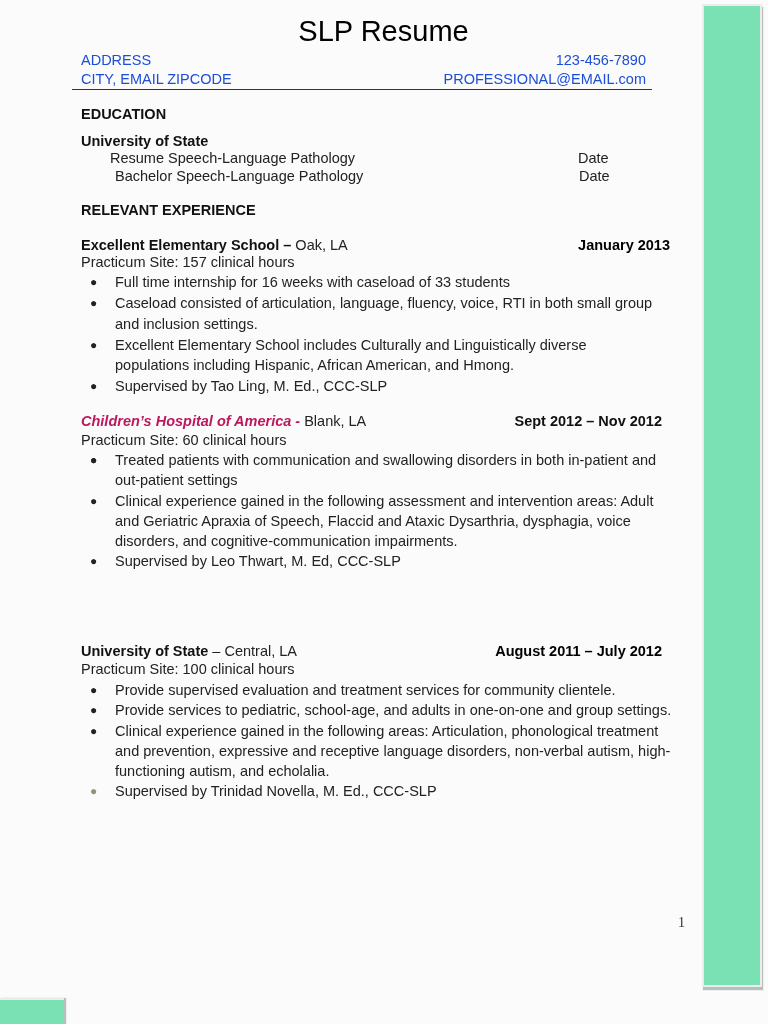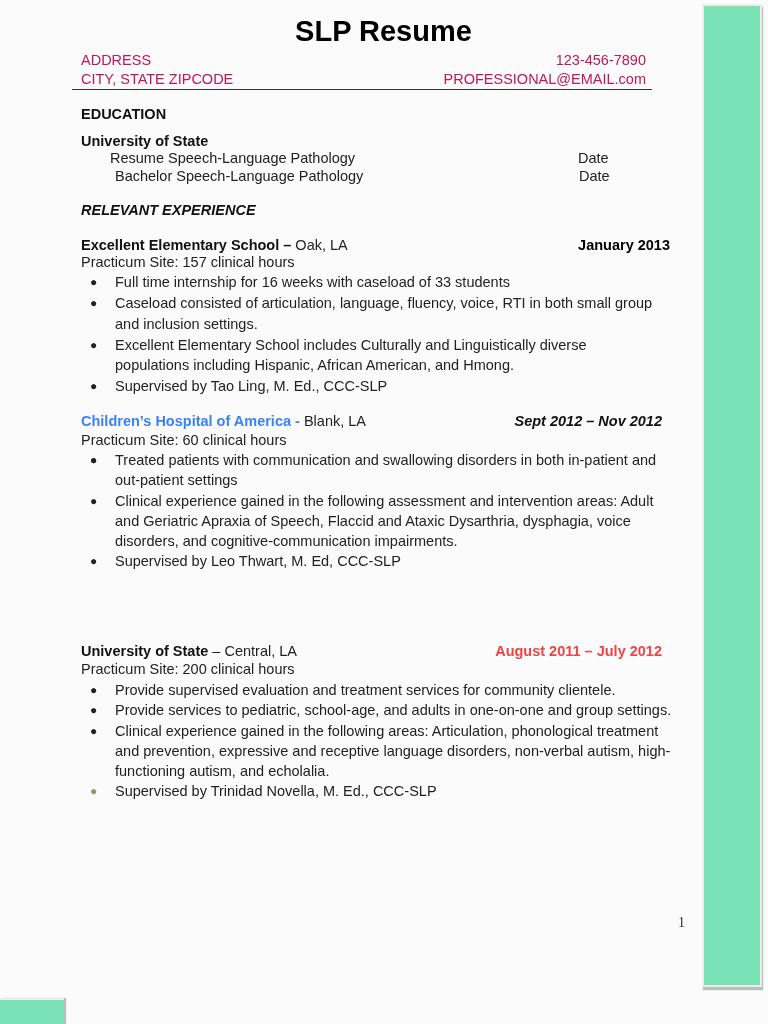--- a/index.html
+++ b/index.html
@@ -5,26 +5,26 @@
   html, body { margin: 0; padding: 0; }
   body {
     width: 768px; height: 1024px; position: relative; overflow: hidden;
     background: #fbfbfb;
     font-family: "Liberation Sans", sans-serif;
     color: #1a1a1a;
   }
   .page { position: absolute; left: 0; top: 0; width: 768px; height: 1024px; }
   .title {
     position: absolute; left: 0; width: 768px; top: 15px;
-    text-align: center; font-size: 29px; font-weight: bold; color: #000;
+    text-align: center; font-size: 29px; font-weight: normal; color: #000;
     letter-spacing: 0px;
     padding-right: 0px;
   }
   .title span { display: inline-block; margin-left: -1px; }
-  .contact { position: absolute; font-size: 14.5px; color: #be185d; }
+  .contact { position: absolute; font-size: 14.5px; color: #1d4ed8; }
   .rule { position: absolute; left: 72px; width: 580px; top: 89px; height: 0; border-top: 1.5px solid #333; }
   .abs { position: absolute; white-space: nowrap; }
   .h-section { font-weight: bold; font-size: 14.5px; color: #111; }
   .bold { font-weight: bold; }
   .t { font-size: 14.5px; color: #222; }
   ul.bullets { position: absolute; margin: 0; padding: 0; list-style: none; width: 580px; }
   ul.bullets li { position: relative; padding-left: 34px; font-size: 14.5px; line-height: 20.3px; color: #222; }
   ul.bullets li .dot { position: absolute; left: 9px; top: 0; font-size: 12px; }
   ul.bullets li .dot.light { color: #8a9a70; }
   .green-right {
@@ -42,63 +42,63 @@
 <body>
 
 <div class="page">
 
   <div class="green-right"></div>
   <div class="green-bottom"></div>
 
   <div class="title"><span>SLP Resume</span></div>
 
   <div class="contact" style="left:81px; top:52px;">ADDRESS</div>
-  <div class="contact" style="left:81px; top:71px;">CITY, STATE ZIPCODE</div>
+  <div class="contact" style="left:81px; top:71px;">CITY, EMAIL ZIPCODE</div>
   <div class="contact" style="right:122px; top:52px;">123-456-7890</div>
   <div class="contact" style="right:122px; top:71px;">PROFESSIONAL@EMAIL.com</div>
   <div class="rule"></div>
 
   <div class="abs h-section" style="left:81px; top:106px;">EDUCATION</div>
   <div class="abs bold t" style="left:81px; top:133px; color:#111;">University of State</div>
   <div class="abs t" style="left:110px; top:150px;">Resume Speech-Language Pathology</div>
   <div class="abs t" style="left:578px; top:150px;">Date</div>
   <div class="abs t" style="left:115px; top:168px;">Bachelor Speech-Language Pathology</div>
   <div class="abs t" style="left:579px; top:168px;">Date</div>
 
-  <div class="abs h-section" style="left:81px; top:202px;font-style:italic;">RELEVANT EXPERIENCE</div>
+  <div class="abs h-section" style="left:81px; top:202px;">RELEVANT EXPERIENCE</div>
 
   <div class="abs t" style="left:81px; top:237px;">
     <span class="bold" style="color:#111;">Excellent Elementary School –</span><span> Oak, LA</span>
   </div>
   <div class="abs t bold" style="right:98px; top:237px; color:#000000;">January 2013</div>
   <div class="abs t" style="left:81px; top:254px;">Practicum Site: 157 clinical hours</div>
   <ul class="bullets" style="left:81px; top:272px;">
     <li><span class="dot">●</span><span>Full time internship for 16 weeks with caseload of 33 students</span></li>
     <li style="margin-top:1px;"><span class="dot">●</span><span>Caseload consisted of articulation, language, fluency, voice, RTI in both small group and inclusion settings.</span></li>
     <li style="margin-top:1px;"><span class="dot">●</span><span>Excellent Elementary School includes Culturally and Linguistically diverse populations including Hispanic, African American, and Hmong.</span></li>
     <li style="margin-top:1px;"><span class="dot">●</span><span>Supervised by Tao Ling, M. Ed., CCC-SLP</span></li>
   </ul>
 
   <div class="abs t" style="left:81px; top:413px;">
-    <span class="bold" style="color:#3b82f6;">Children’s Hospital of America -</span><span> Blank, LA</span>
+    <span class="bold" style="color:#be185d;font-style:italic;">Children’s Hospital of America -</span><span> Blank, LA</span>
   </div>
-  <div class="abs t bold" style="right:106px; top:413px; color:#111;font-style:italic;">Sept 2012 –  Nov 2012</div>
+  <div class="abs t bold" style="right:106px; top:413px; color:#111;">Sept 2012 –  Nov 2012</div>
   <div class="abs t" style="left:81px; top:432px;">Practicum Site: 60 clinical hours</div>
   <ul class="bullets" style="left:81px; top:450px;">
     <li><span class="dot">●</span></li>
     <li><span class="dot">●</span><span>Treated patients with communication and swallowing disorders in both in-patient and out-patient settings</span></li>
     <li><span class="dot">●</span><span>Clinical experience gained in the following assessment and intervention areas: Adult and Geriatric Apraxia of Speech, Flaccid and Ataxic Dysarthria, dysphagia, voice disorders, and cognitive-communication impairments.</span></li>
     <li><span class="dot">●</span><span>Supervised by Leo Thwart, M. Ed, CCC-SLP</span></li>
   </ul>
 
   <div class="abs t" style="left:81px; top:643px;">
     <span class="bold" style="color:#111;">University of State</span><span> – Central, LA</span>
   </div>
-  <div class="abs t bold" style="right:106px; top:643px; color:#ef4444;">August 2011 – July 2012</div>
-  <div class="abs t" style="left:81px; top:661px;">Practicum Site: 200 clinical hours</div>
+  <div class="abs t bold" style="right:106px; top:643px; color:#000000;">August 2011 – July 2012</div>
+  <div class="abs t" style="left:81px; top:661px;">Practicum Site: 100 clinical hours</div>
   <ul class="bullets" style="left:81px; top:680px; width:595px;">
     <li><span class="dot">●</span><span>Provide supervised evaluation and treatment services for community clientele.</span></li>
     <li><span class="dot">●</span><span>Provide services to pediatric, school-age, and adults in one-on-one and group settings.</span></li>
     <li><span class="dot">●</span><span>Clinical experience gained in the following areas: Articulation, phonological treatment and prevention, expressive and receptive language disorders, non-verbal autism, high-functioning autism, and echolalia.</span></li>
     <li><span class="dot light">●</span><span>Supervised by Trinidad Novella, M. Ed., CCC-SLP</span></li>
   </ul>
 
   <div class="page-num">1</div>
 </div>
 

